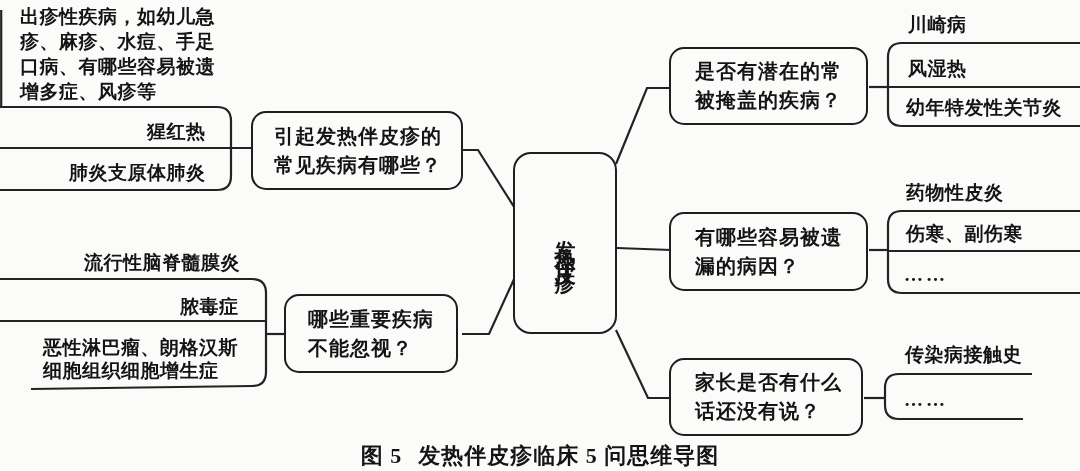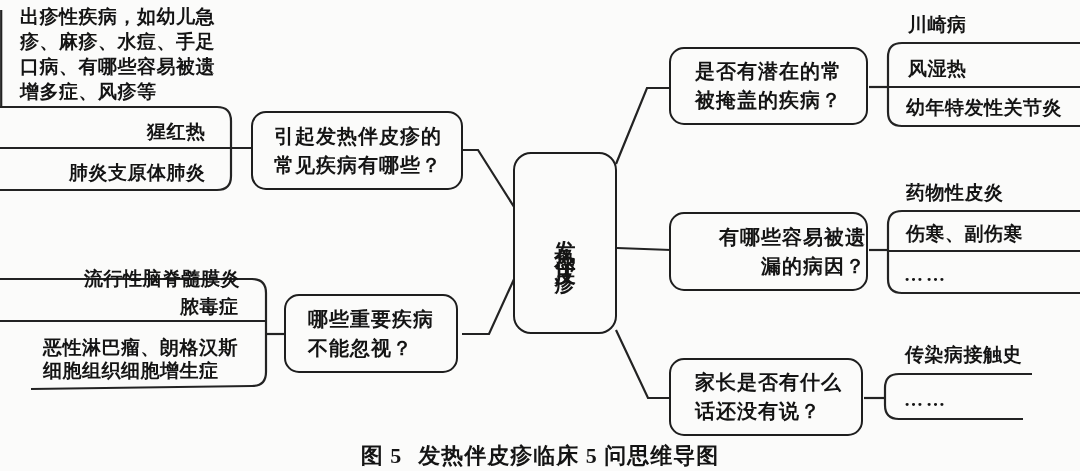--- a/index.html
+++ b/index.html
@@ -112,40 +112,40 @@
   <div class="node" style="left:284px;top:294px;width:174px;height:79px;padding-left:22px;">
     <span class="bl">哪些重要疾病</span>
     <span class="bl">不能忽视？</span>
   </div>
 
   <div class="node" style="left:669px;top:47px;width:199px;height:78px;padding-left:24px;">
     <span class="bl">是否有潜在的常</span>
     <span class="bl">被掩盖的疾病？</span>
   </div>
 
-  <div class="node" style="left:669px;top:212px;width:199px;height:79px;padding-left:24px;text-align:right;">
+  <div class="node" style="left:669px;top:212px;width:199px;height:79px;padding-left:24px;">
     <span class="bl">有哪些容易被遗</span>
     <span class="bl">漏的病因？</span>
   </div>
 
   <div class="node" style="left:669px;top:358px;width:194px;height:78px;padding-left:24px;">
     <span class="bl">家长是否有什么</span>
     <span class="bl">话还没有说？</span>
   </div>
 
   <div class="leaf multi" style="left:20px;top:4px;width:212px;line-height:25px;">
     <div>出疹性疾病，如幼儿急</div>
     <div>疹、麻疹、水痘、手足</div>
     <div>口病、有哪些容易被遗</div>
     <div>增多症、风疹等</div>
   </div>
   <div class="leaf" style="left:147px;top:120px;">猩红热</div>
   <div class="leaf" style="left:69px;top:161px;">肺炎支原体肺炎</div>
 
-  <div class="leaf" style="left:84px;top:267px;">流行性脑脊髓膜炎</div>
+  <div class="leaf" style="left:84px;top:251px;">流行性脑脊髓膜炎</div>
   <div class="leaf" style="left:180px;top:295px;">脓毒症</div>
   <div class="leaf multi" style="left:43px;top:336px;width:210px;line-height:23px;">
     <div>恶性淋巴瘤、朗格汉斯</div>
     <div>细胞组织细胞增生症</div>
   </div>
 
   <div class="leaf" style="left:908px;top:13px;">川崎病</div>
   <div class="leaf" style="left:908px;top:57px;">风湿热</div>
   <div class="leaf" style="left:906px;top:96px;">幼年特发性关节炎</div>
 

